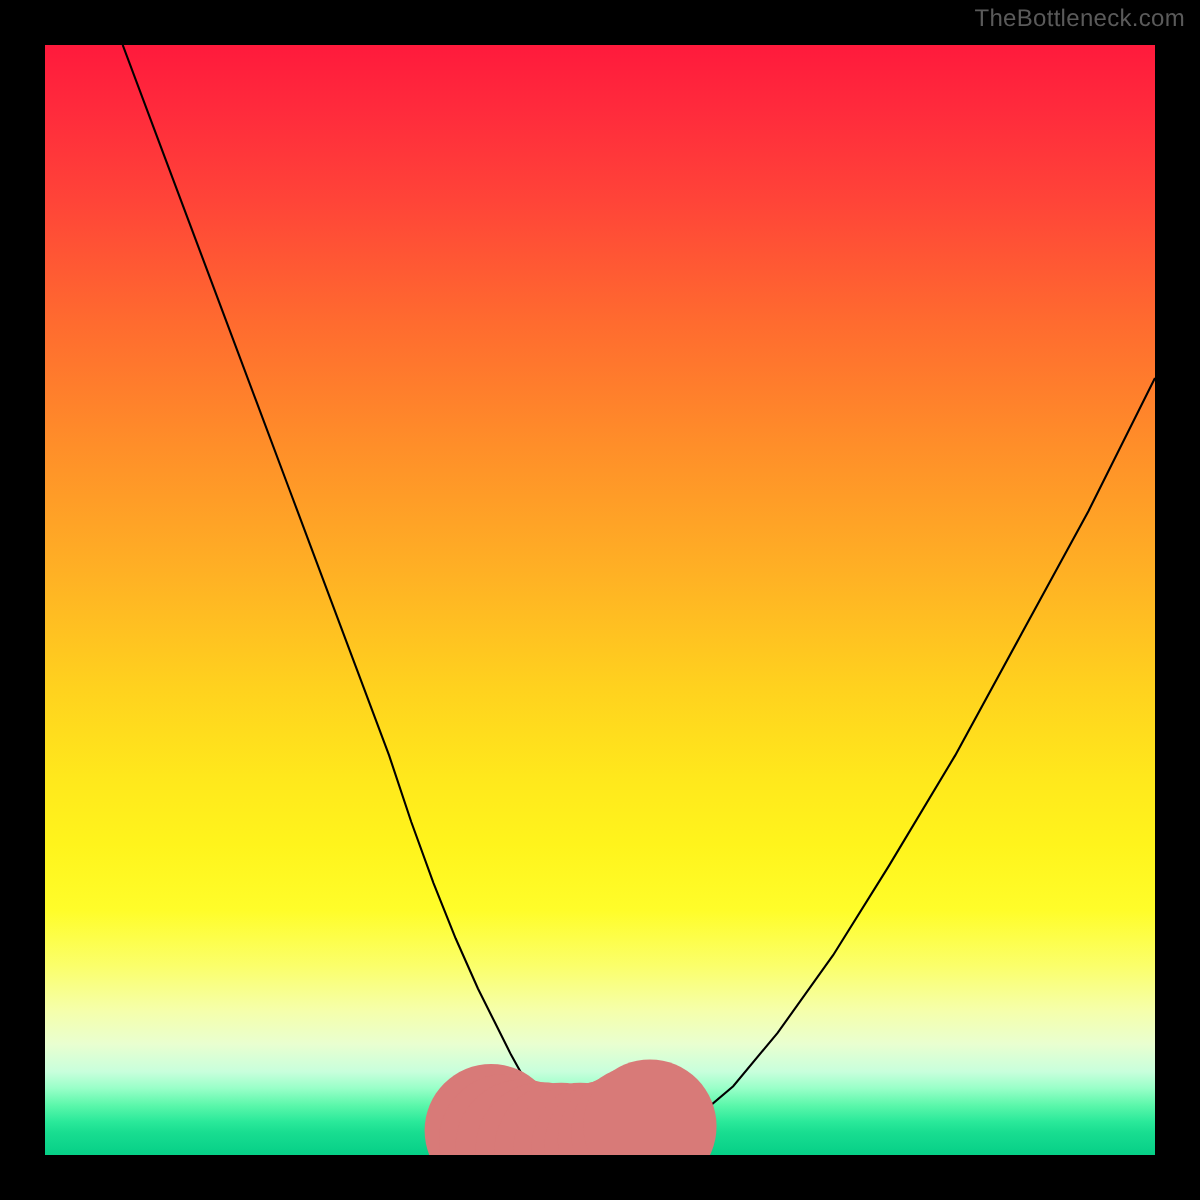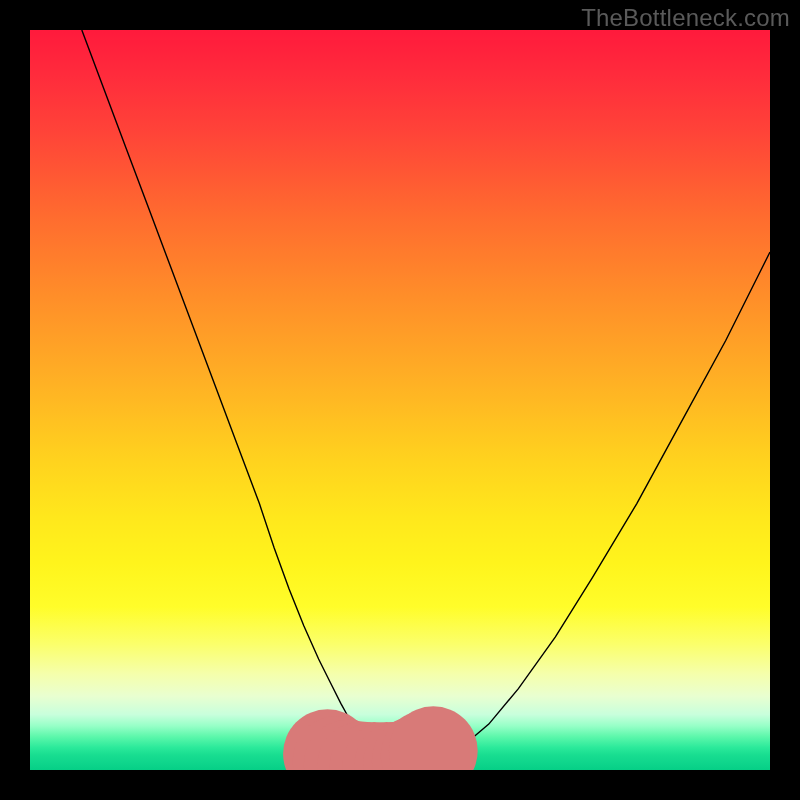--- a/index.html
+++ b/index.html
@@ -8,21 +8,21 @@
     position: relative;
     width: 800px;
     height: 800px;
     background: #000;
   }
   .watermark {
     position: absolute;
     top: 4px;
     right: 10px;
     font-family: Arial, sans-serif;
-    font-size: 24px;
+    font-size: 16px;
     color: #5a5a5a;
     font-weight: 500;
     letter-spacing: 0.2px;
     z-index: 10;
   }
   .plot {
     position: absolute;
     left: 30px;
     top: 30px;
     width: 740px;

